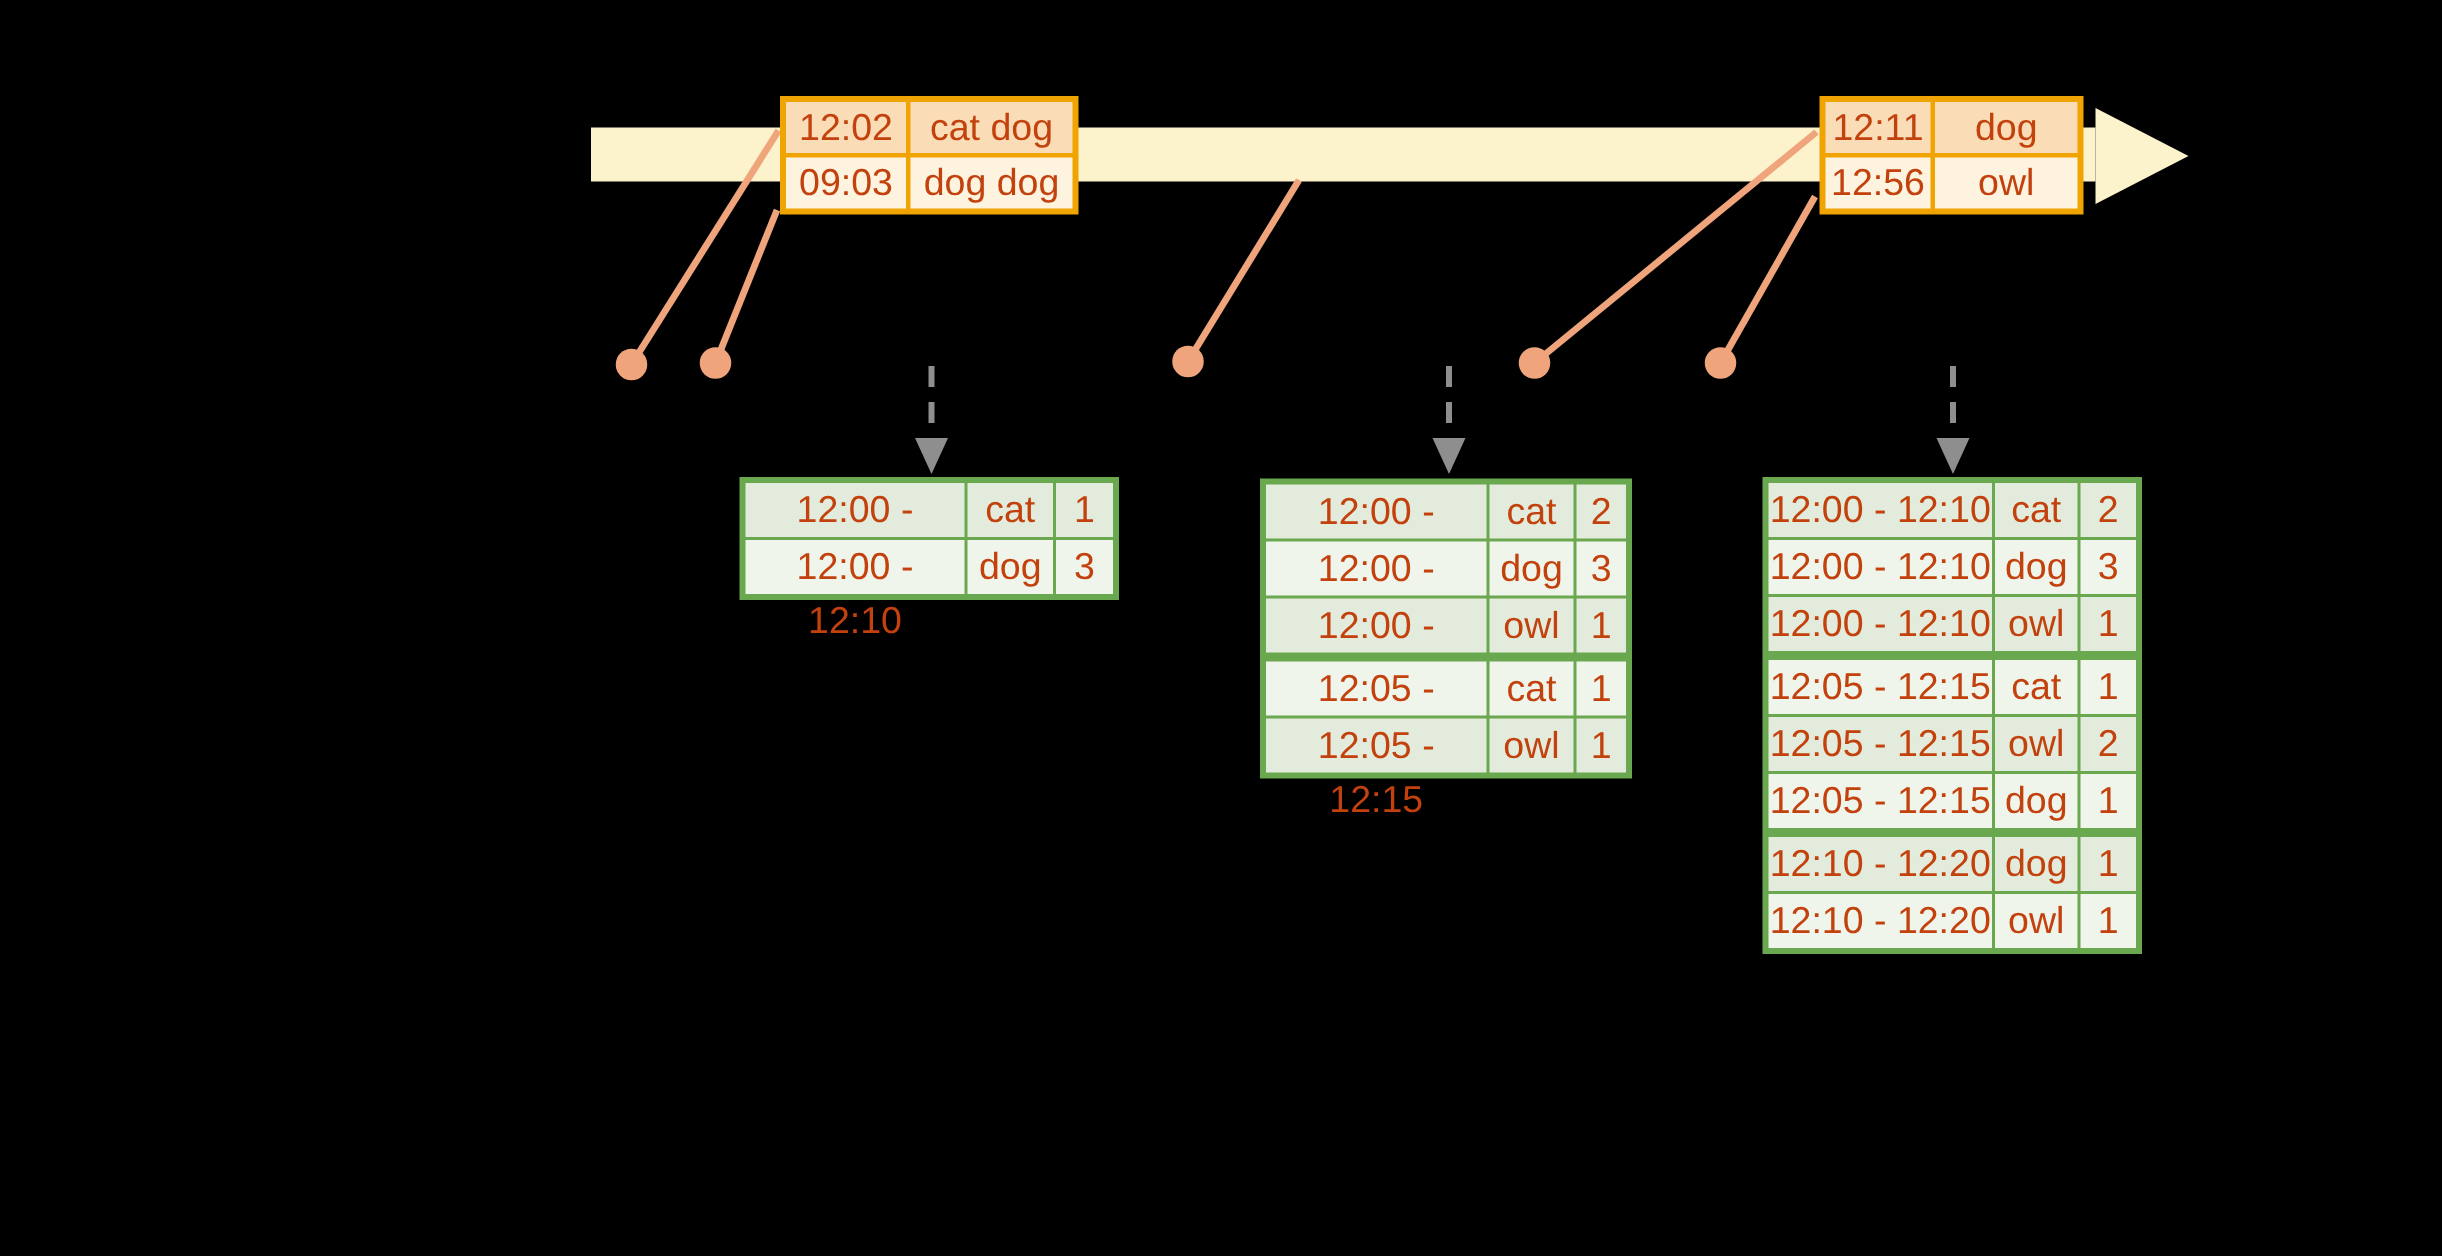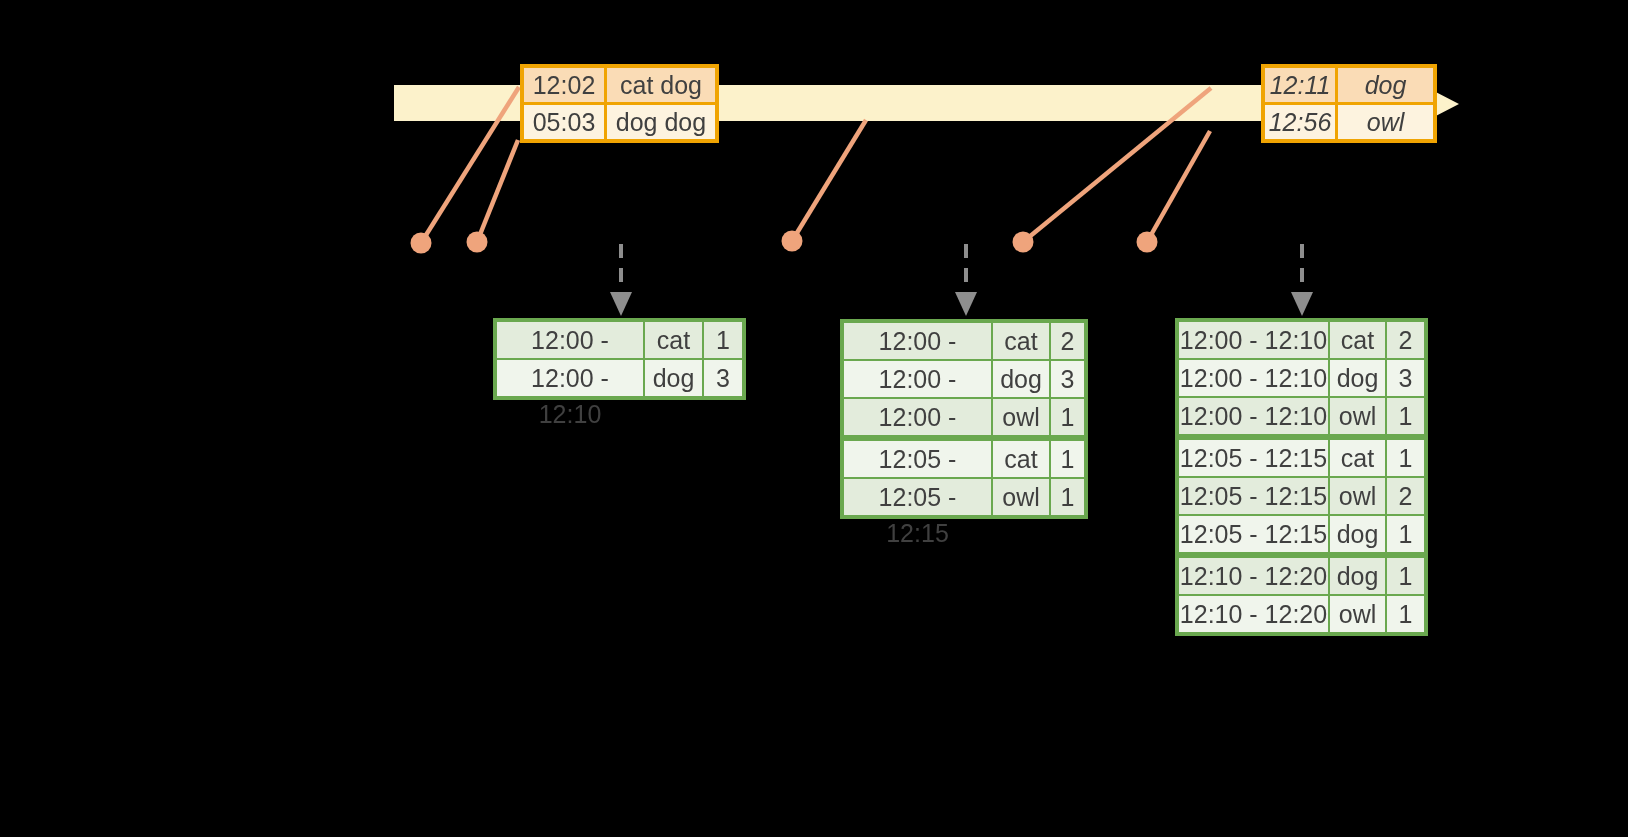--- a/index.html
+++ b/index.html
@@ -1,18 +1,18 @@
 <!DOCTYPE html>
 <html><head>
 <meta charset="utf-8">
 <style>
   html,body{margin:0;padding:0;background:#000;}
   .canvas{
     position:relative;width:1628px;height:837px;background:#000;overflow:hidden;
-    font-family:"Liberation Sans", sans-serif;color:#404040;
+    font-family:"Liberation Sans", sans-serif;color:#c2410c;
   }
   svg.overlay{position:absolute;left:0;top:0;pointer-events:none;}
 
   
   .etable{position:absolute;background:#f0a402;padding:4px;}
   .erow{display:grid;gap:3px;margin-top:3px;}
   .erow:first-child{margin-top:0;}
   .et1 .erow{grid-template-columns:80px 108px;}
   .et2 .erow{grid-template-columns:80px 107px;}
   .et3 .erow{grid-template-columns:70px 95px;}
@@ -70,27 +70,27 @@
       <polygon points="1291,292 1313,292 1302,316"></polygon>
     </g>
   </svg>
 
   <div class="etable et1" style="left:520px;top:64px;">
     <div class="erow">
       <div class="ecell">12:02</div>
       <div class="ecell">cat dog</div>
     </div>
     <div class="erow">
-      <div class="ecell">05:03</div>
+      <div class="ecell">09:03</div>
       <div class="ecell">dog dog</div>
     </div>
   </div>
 
 
-  <div class="etable et3" style="left:1261px;top:64px;font-style:italic;">
+  <div class="etable et3" style="left:1213px;top:64px;">
     <div class="erow">
       <div class="ecell">12:11</div>
       <div class="ecell">dog</div>
     </div>
     <div class="erow">
       <div class="ecell">12:56</div>
       <div class="ecell">owl</div>
     </div>
   </div>
 

